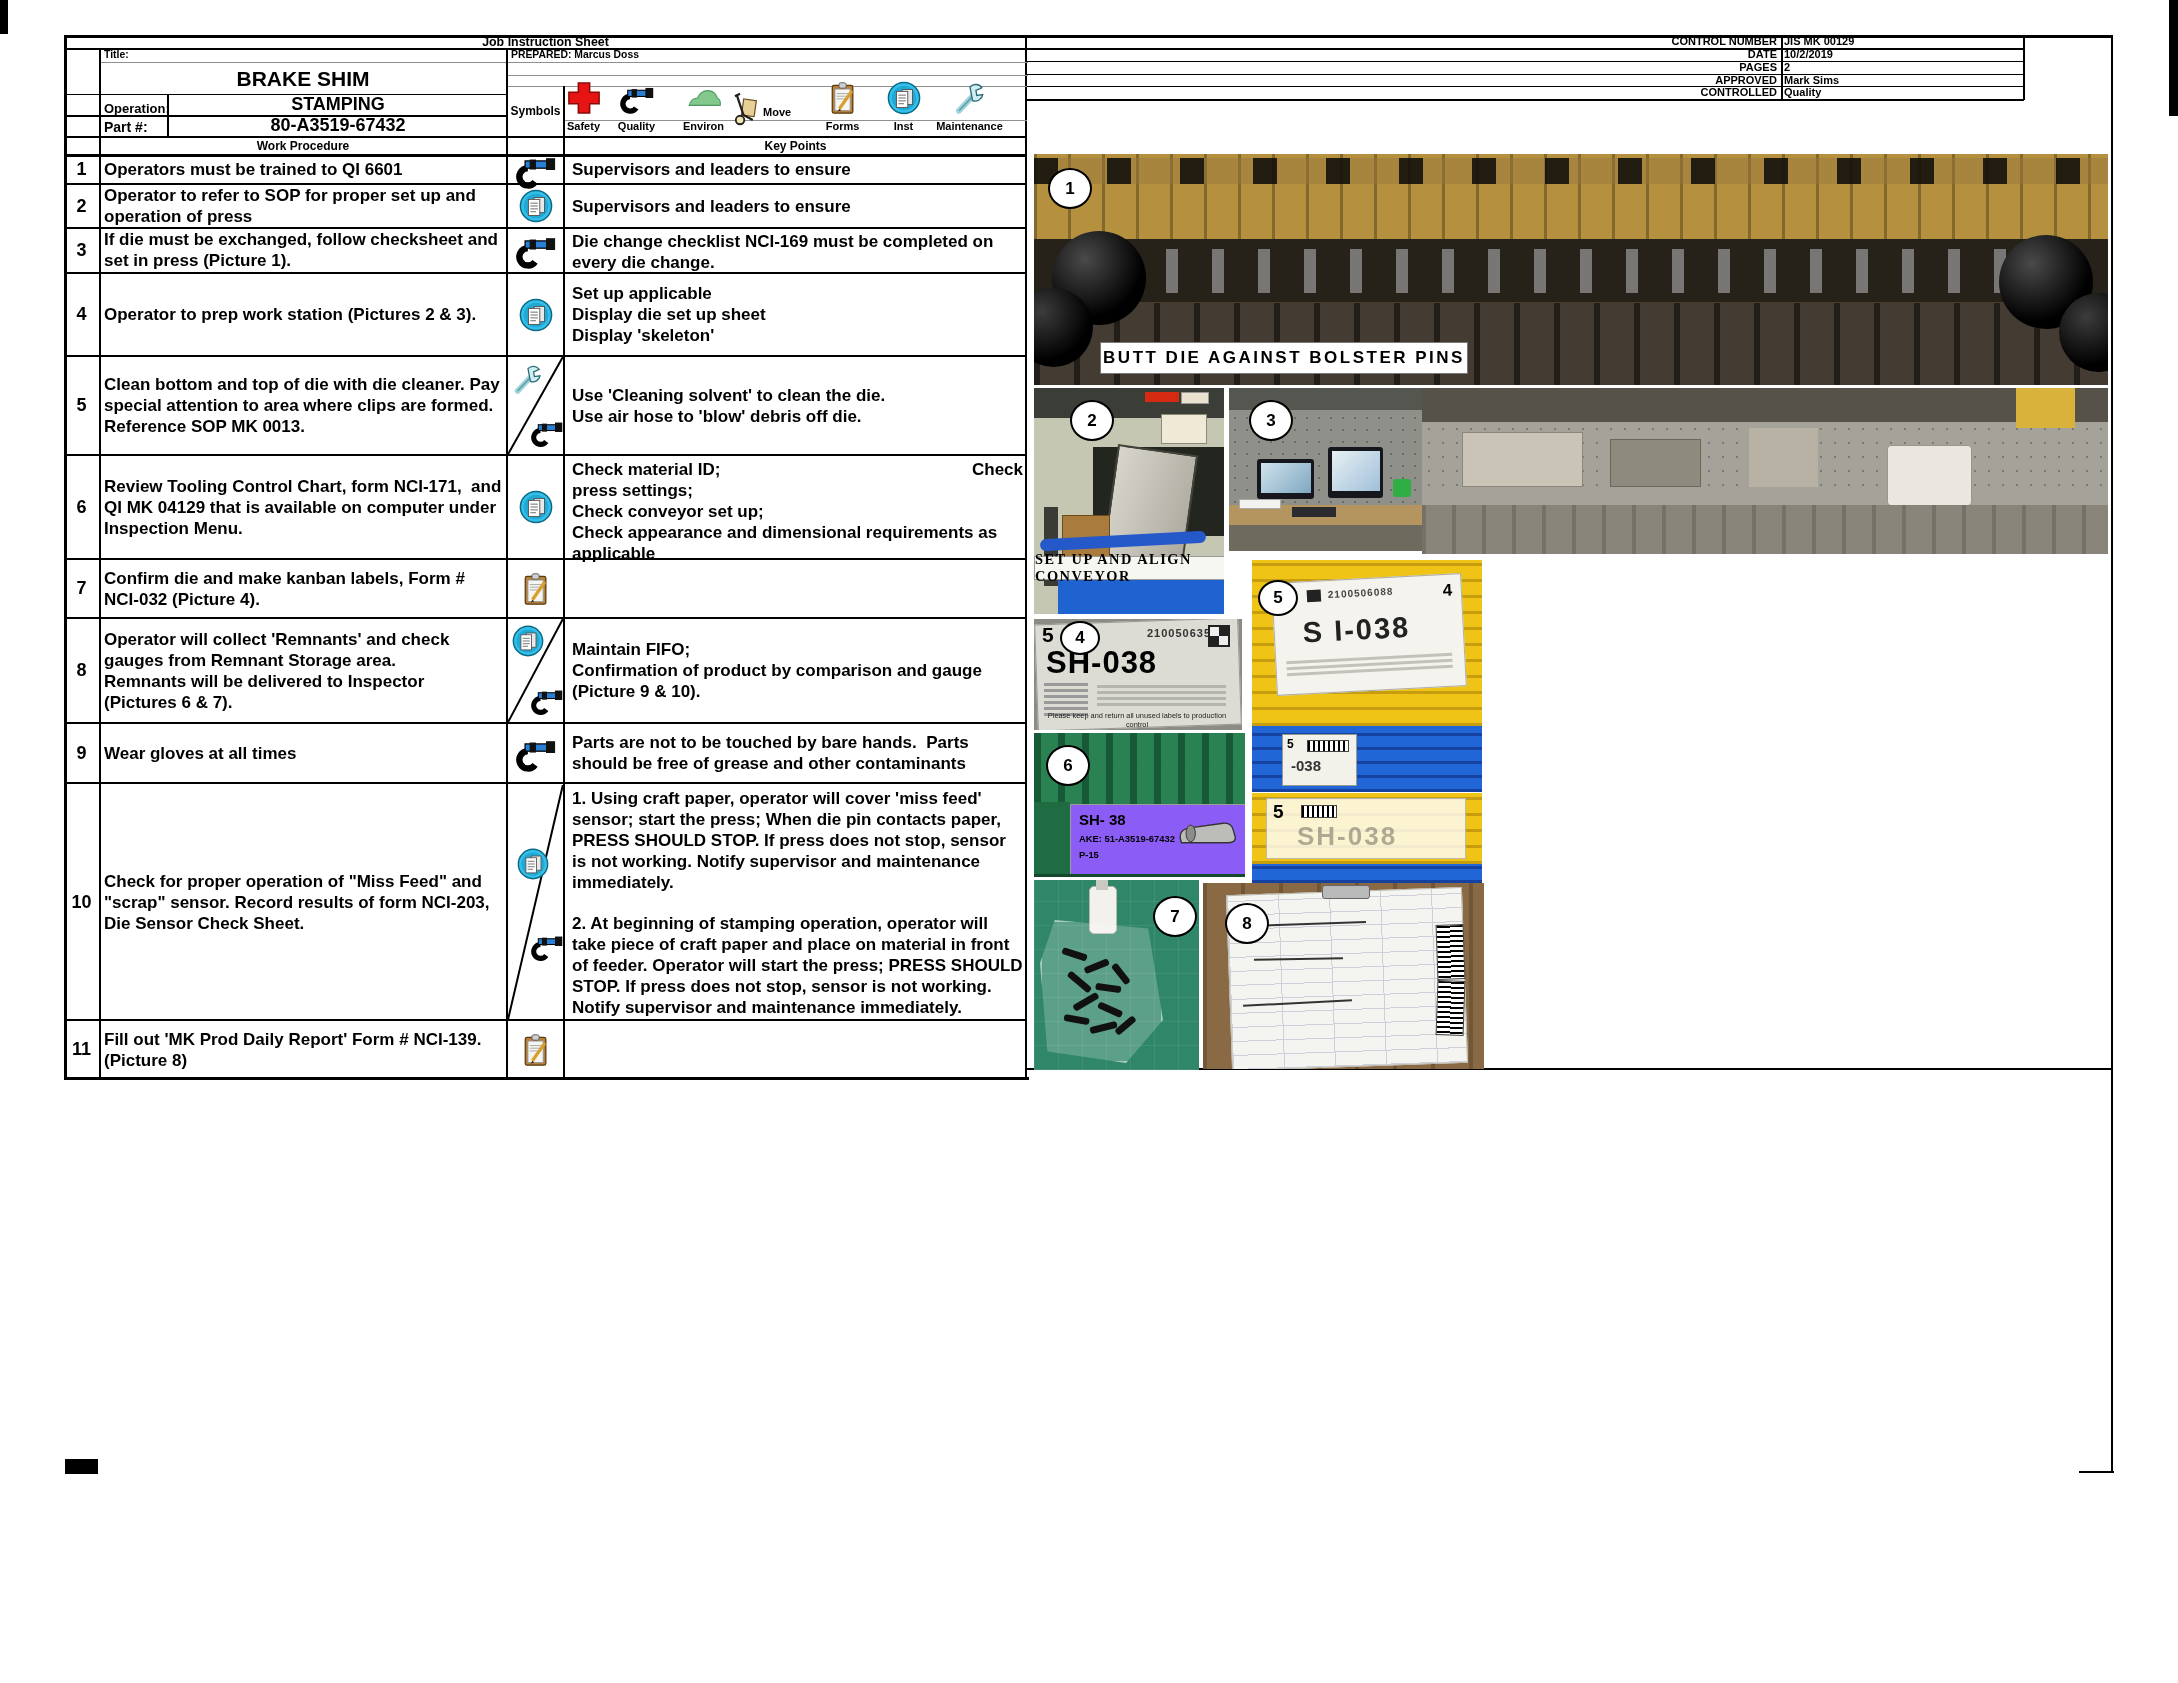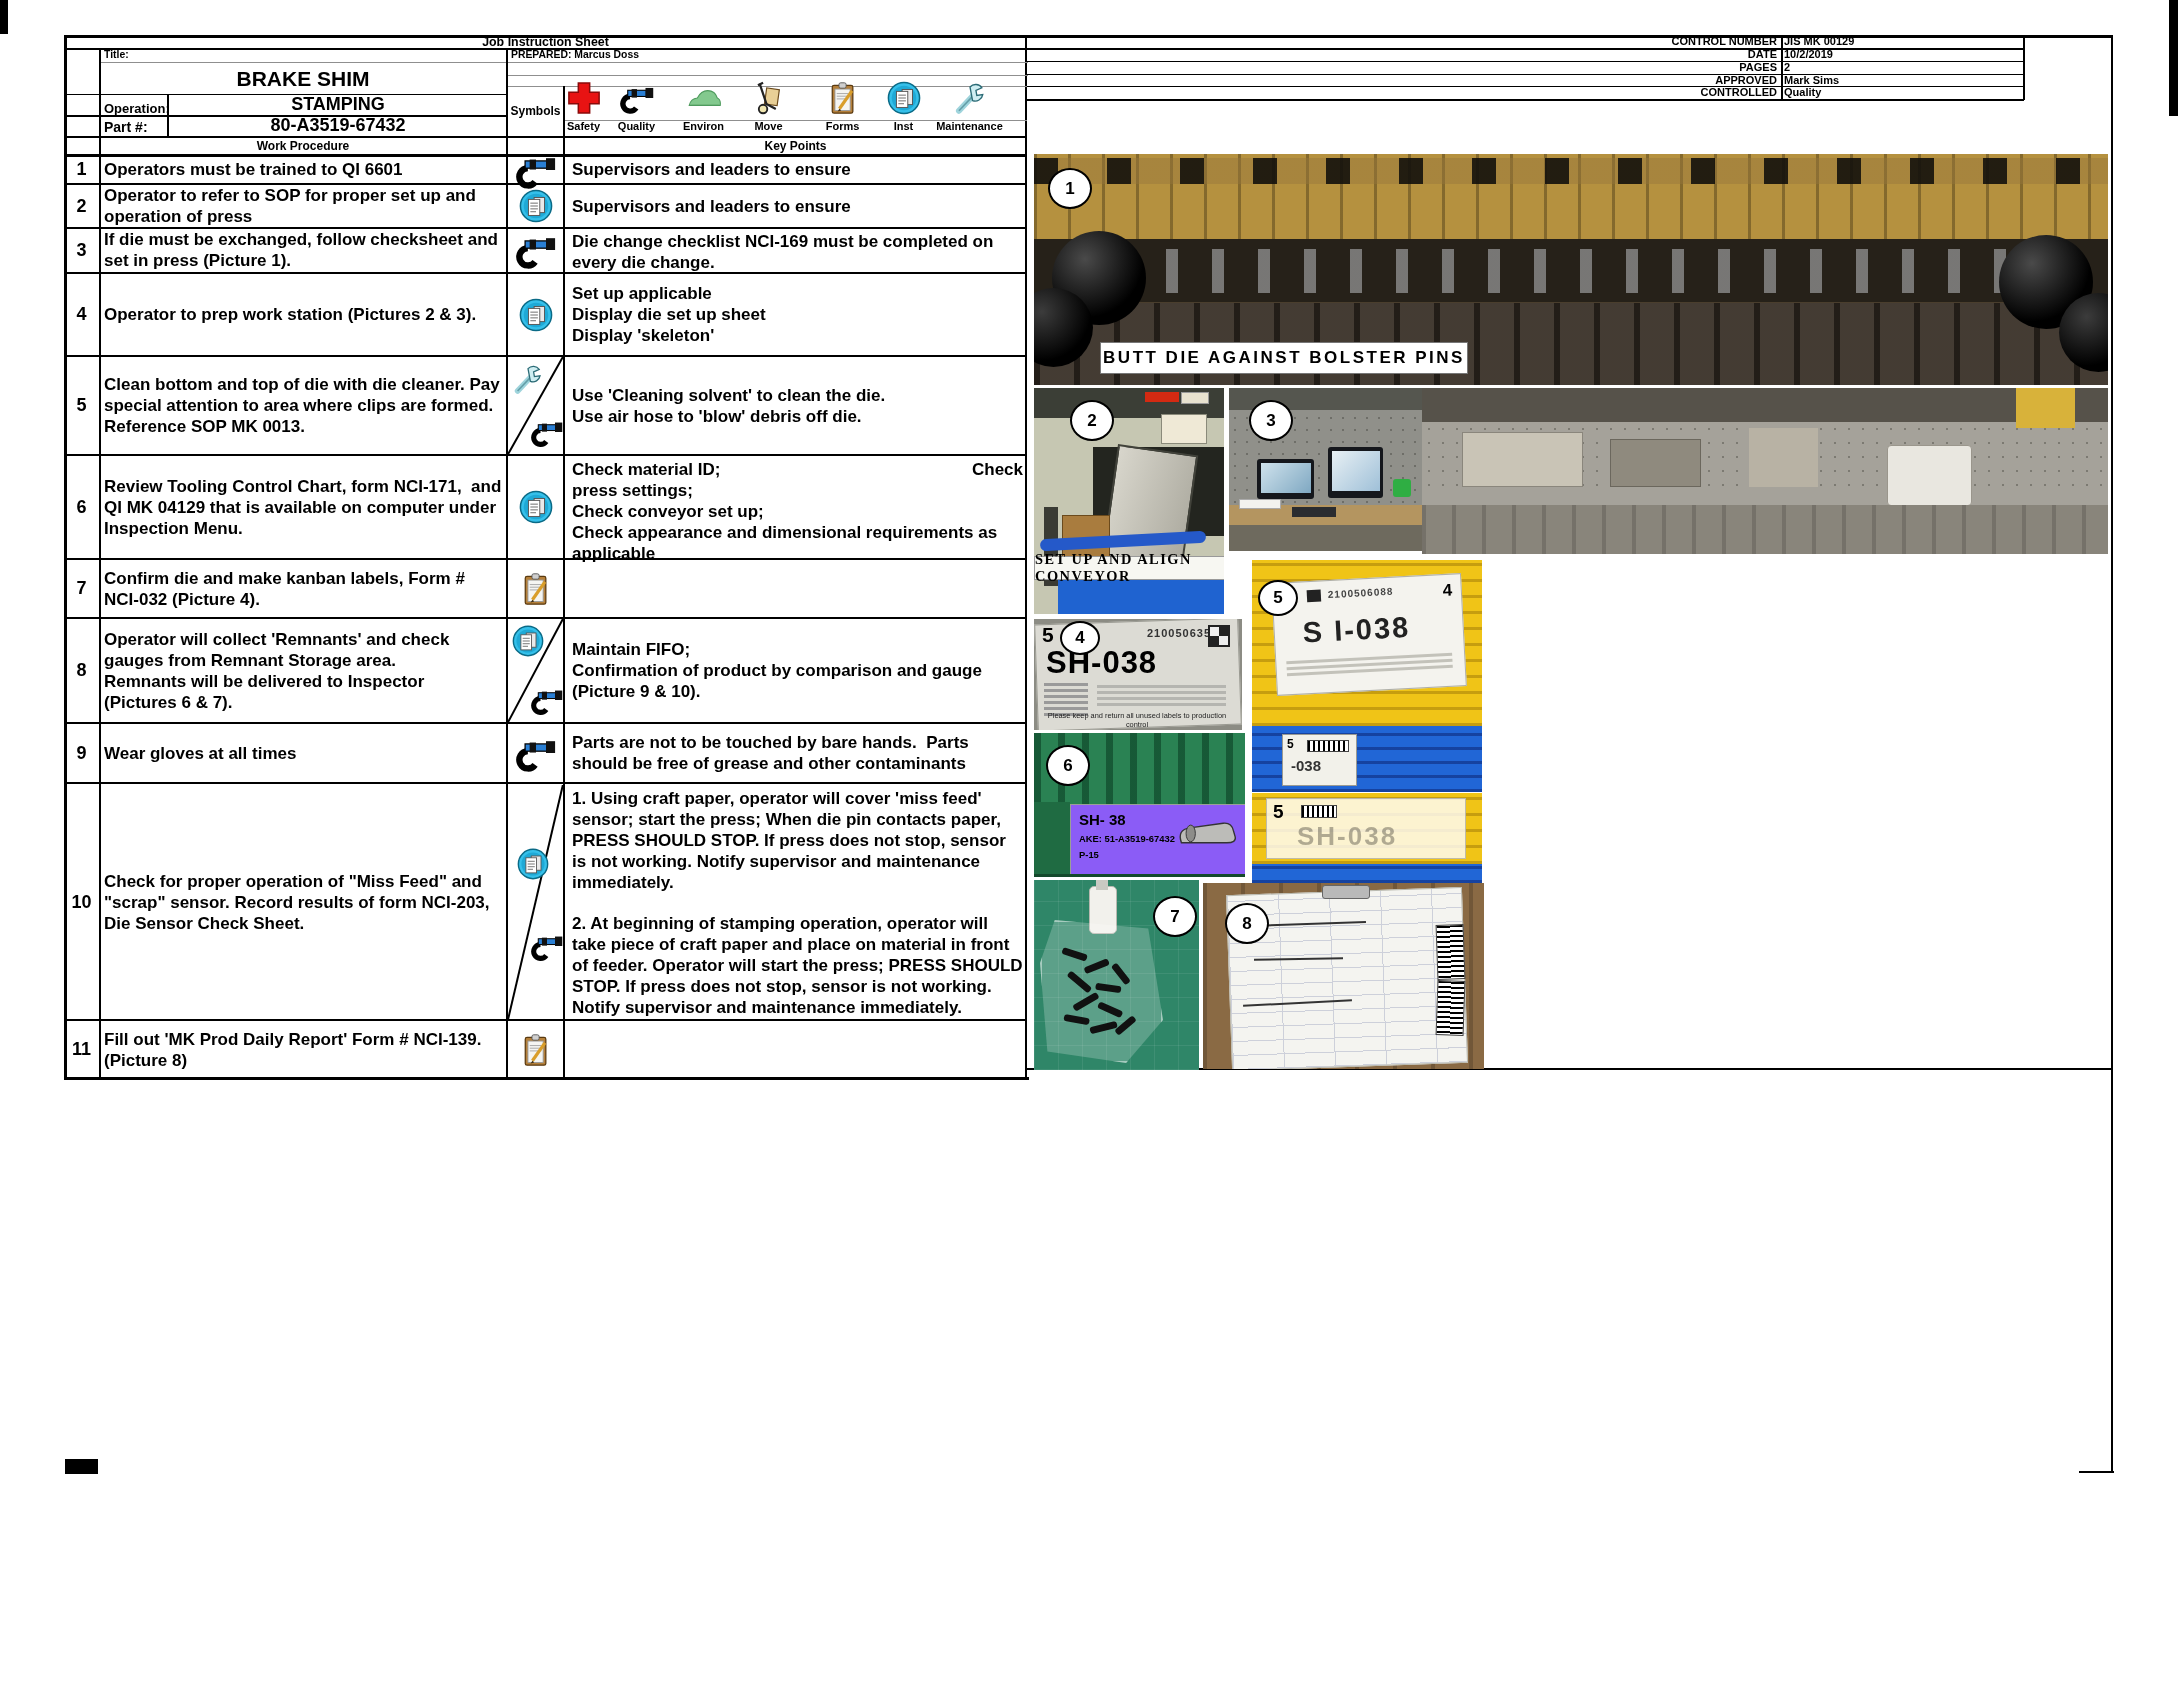--- a/index.html
+++ b/index.html
@@ -122,21 +122,21 @@
         </div>
         <div class="a" style="left: 100px; top: 0px; width: 79px; height: 56px; display: flex; flex-direction: column; align-items: center;">
           <span class="icon" style="width: 34px; height: 34px;">
             <svg viewBox="0 0 46 30">
               <path d="M3 25 q2 -9 11 -10 q5 -10 14 -10 q10 0 13 10 q5 2 4 10 z" fill="#83c98e" stroke="#4f9b5e" stroke-width="1.4"></path>
               <path d="M6 25 h37" stroke="#4f9b5e" stroke-width="1.4"></path>
             </svg>
           </span>
           <div class="b" style="font-size: 11px; margin-top: 5px; white-space: nowrap;">Environ</div>
         </div>
-        <div class="a" style="left: 165px; top: 0px; width: 79px; height: 56px; display: flex; flex-direction: column; align-items: center;">
+        <div class="a" style="left: 165px; top: 0px; width: 79px; height: 56px; display: flex; flex-direction: row; align-items: center;">
           <span class="icon" style="width: 34px; height: 34px;">
             <svg viewBox="0 0 40 40">
               <rect x="16" y="9" width="15" height="19" fill="#e8cf96" stroke="#6b4a1c" stroke-width="1.4" transform="rotate(8 23 18)"></rect>
               <path d="M9 3 l8 24 l11 6" fill="none" stroke="#222" stroke-width="2.6"></path>
               <circle cx="13" cy="33" r="5" fill="#f0e6b0" stroke="#222" stroke-width="2.2"></circle>
               <path d="M7 5 l6 -3" stroke="#222" stroke-width="2.6"></path>
             </svg>
           </span>
           <div class="b" style="font-size: 11px; margin-top: 5px; white-space: nowrap;">Move</div>
         </div>

